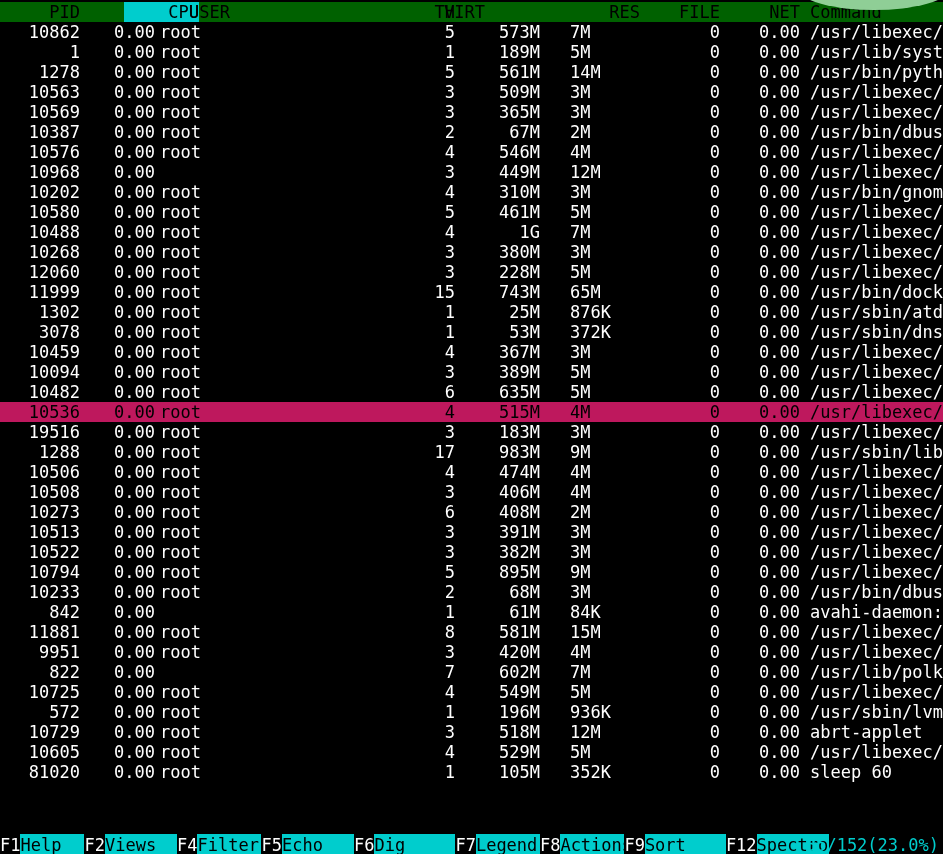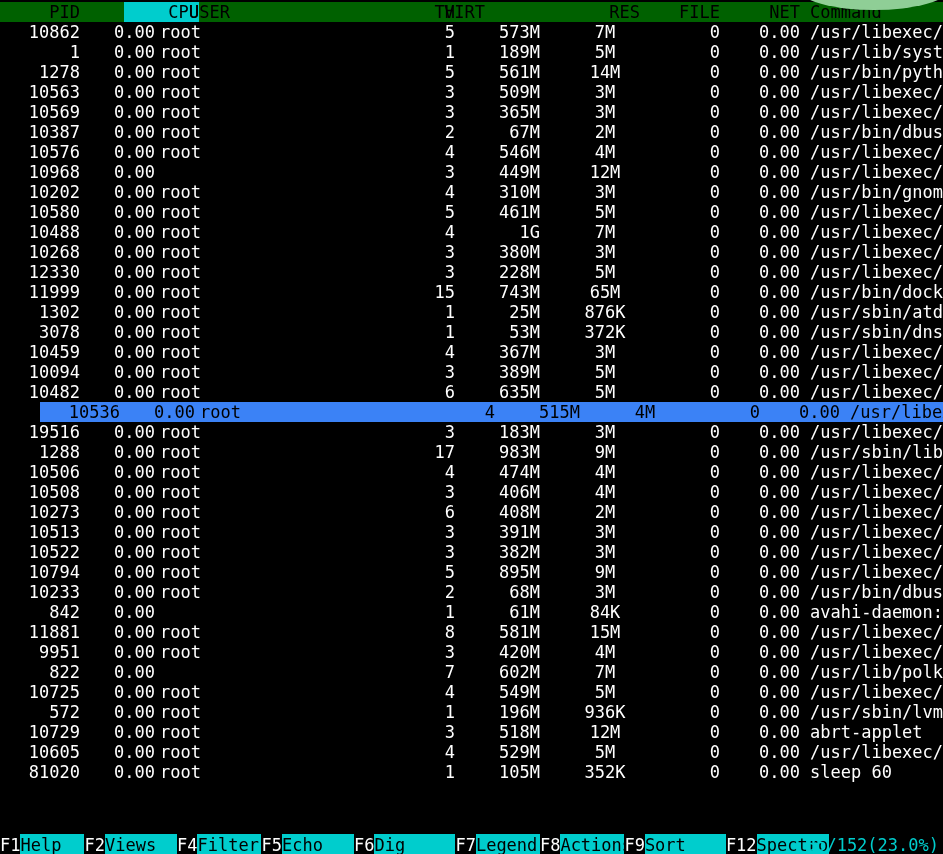--- a/index.html
+++ b/index.html
@@ -82,32 +82,31 @@
     white-space: pre;
   }
   .row .c {
     position: absolute;
     top: 0;
     height: 20px;
     line-height: 20px;
     overflow: hidden;
   }
   .row.sel {
-    background: #3b82f6;
-    color: #000000;
-    margin-left: 40px;
+    background: #be185d;
+    color: #000000;
   }
 
   
   .c-pid   { left: 0px;   width: 80px;  text-align: right; }
   .c-cpu   { left: 80px;  width: 75px;  text-align: right; }
   .c-user  { left: 160px; width: 70px;  text-align: left;  }
   .c-th    { left: 395px; width: 60px;  text-align: right; }
   .c-virt  { left: 470px; width: 70px;  text-align: right; }
-  .c-res   { left: 570px; width: 70px;  text-align: center; }
+  .c-res   { left: 570px; width: 70px;  text-align: left; }
   .c-file  { left: 660px; width: 60px;  text-align: right; }
   .c-net   { left: 740px; width: 60px;  text-align: right; }
   .c-cmd   { left: 810px; width: 133px; text-align: left; white-space: nowrap; }
 
   
   .h-pid   { left: 0px;   width: 80px;  text-align: right; border-radius: 9px; }
   .h-cpu   { left: 80px;  width: 75px;  text-align: right; margin-left: 44px; }
   .h-user  { left: 160px; width: 70px;  text-align: right;  }
   .h-th    { left: 395px; width: 60px;  text-align: right; }
   .h-virt  { left: 444px; width: 70px;  text-align: left; }
@@ -179,21 +178,21 @@
       <div class="row"><span class="c c-pid">1278</span><span class="c c-cpu">0.00</span><span class="c c-user">root</span><span class="c c-th">5</span><span class="c c-virt">561M</span><span class="c c-res">14M</span><span class="c c-file">0</span><span class="c c-net">0.00</span><span class="c c-cmd">/usr/bin/python2 -Es /usr/s</span></div>
       <div class="row"><span class="c c-pid">10563</span><span class="c c-cpu">0.00</span><span class="c c-user">root</span><span class="c c-th">3</span><span class="c c-virt">509M</span><span class="c c-res">3M</span><span class="c c-file">0</span><span class="c c-net">0.00</span><span class="c c-cmd">/usr/libexec/gsd-rfkill</span></div>
       <div class="row"><span class="c c-pid">10569</span><span class="c c-cpu">0.00</span><span class="c c-user">root</span><span class="c c-th">3</span><span class="c c-virt">365M</span><span class="c c-res">3M</span><span class="c c-file">0</span><span class="c c-net">0.00</span><span class="c c-cmd">/usr/libexec/gsd-screensave</span></div>
       <div class="row"><span class="c c-pid">10387</span><span class="c c-cpu">0.00</span><span class="c c-user">root</span><span class="c c-th">2</span><span class="c c-virt">67M</span><span class="c c-res">2M</span><span class="c c-file">0</span><span class="c c-net">0.00</span><span class="c c-cmd">/usr/bin/dbus-daemon --conf</span></div>
       <div class="row"><span class="c c-pid">10576</span><span class="c c-cpu">0.00</span><span class="c c-user">root</span><span class="c c-th">4</span><span class="c c-virt">546M</span><span class="c c-res">4M</span><span class="c c-file">0</span><span class="c c-net">0.00</span><span class="c c-cmd">/usr/libexec/gsd-sharing</span></div>
       <div class="row"><span class="c c-pid">10968</span><span class="c c-cpu">0.00</span><span class="c c-user"></span><span class="c c-th">3</span><span class="c c-virt">449M</span><span class="c c-res">12M</span><span class="c c-file">0</span><span class="c c-net">0.00</span><span class="c c-cmd">/usr/libexec/geoclue -t 5</span></div>
       <div class="row"><span class="c c-pid">10202</span><span class="c c-cpu">0.00</span><span class="c c-user">root</span><span class="c c-th">4</span><span class="c c-virt">310M</span><span class="c c-res">3M</span><span class="c c-file">0</span><span class="c c-net">0.00</span><span class="c c-cmd">/usr/bin/gnome-keyring-daem</span></div>
       <div class="row"><span class="c c-pid">10580</span><span class="c c-cpu">0.00</span><span class="c c-user">root</span><span class="c c-th">5</span><span class="c c-virt">461M</span><span class="c c-res">5M</span><span class="c c-file">0</span><span class="c c-net">0.00</span><span class="c c-cmd">/usr/libexec/gsd-smartcard</span></div>
       <div class="row"><span class="c c-pid">10488</span><span class="c c-cpu">0.00</span><span class="c c-user">root</span><span class="c c-th">4</span><span class="c c-virt">1G</span><span class="c c-res">7M</span><span class="c c-file">0</span><span class="c c-net">0.00</span><span class="c c-cmd">/usr/libexec/evolution-sour</span></div>
       <div class="row"><span class="c c-pid">10268</span><span class="c c-cpu">0.00</span><span class="c c-user">root</span><span class="c c-th">3</span><span class="c c-virt">380M</span><span class="c c-res">3M</span><span class="c c-file">0</span><span class="c c-net">0.00</span><span class="c c-cmd">/usr/libexec/gvfsd</span></div>
-      <div class="row"><span class="c c-pid">12330</span><span class="c c-cpu">0.00</span><span class="c c-user">root</span><span class="c c-th">3</span><span class="c c-virt">228M</span><span class="c c-res">5M</span><span class="c c-file">0</span><span class="c c-net">0.00</span><span class="c c-cmd">/usr/libexec/at-spi2-regist</span></div>
+      <div class="row"><span class="c c-pid">12060</span><span class="c c-cpu">0.00</span><span class="c c-user">root</span><span class="c c-th">3</span><span class="c c-virt">228M</span><span class="c c-res">5M</span><span class="c c-file">0</span><span class="c c-net">0.00</span><span class="c c-cmd">/usr/libexec/at-spi2-regist</span></div>
       <div class="row"><span class="c c-pid">11999</span><span class="c c-cpu">0.00</span><span class="c c-user">root</span><span class="c c-th">15</span><span class="c c-virt">743M</span><span class="c c-res">65M</span><span class="c c-file">0</span><span class="c c-net">0.00</span><span class="c c-cmd">/usr/bin/dockerd -H fd:// -</span></div>
       <div class="row"><span class="c c-pid">1302</span><span class="c c-cpu">0.00</span><span class="c c-user">root</span><span class="c c-th">1</span><span class="c c-virt">25M</span><span class="c c-res">876K</span><span class="c c-file">0</span><span class="c c-net">0.00</span><span class="c c-cmd">/usr/sbin/atd -f</span></div>
       <div class="row"><span class="c c-pid">3078</span><span class="c c-cpu">0.00</span><span class="c c-user">root</span><span class="c c-th">1</span><span class="c c-virt">53M</span><span class="c c-res">372K</span><span class="c c-file">0</span><span class="c c-net">0.00</span><span class="c c-cmd">/usr/sbin/dnsmasq --conf-fi</span></div>
       <div class="row"><span class="c c-pid">10459</span><span class="c c-cpu">0.00</span><span class="c c-user">root</span><span class="c c-th">4</span><span class="c c-virt">367M</span><span class="c c-res">3M</span><span class="c c-file">0</span><span class="c c-net">0.00</span><span class="c c-cmd">/usr/libexec/ibus-dconf</span></div>
       <div class="row"><span class="c c-pid">10094</span><span class="c c-cpu">0.00</span><span class="c c-user">root</span><span class="c c-th">3</span><span class="c c-virt">389M</span><span class="c c-res">5M</span><span class="c c-file">0</span><span class="c c-net">0.00</span><span class="c c-cmd">/usr/libexec/boltd</span></div>
       <div class="row"><span class="c c-pid">10482</span><span class="c c-cpu">0.00</span><span class="c c-user">root</span><span class="c c-th">6</span><span class="c c-virt">635M</span><span class="c c-res">5M</span><span class="c c-file">0</span><span class="c c-net">0.00</span><span class="c c-cmd">/usr/libexec/gnome-shell-ca</span></div>
       <div class="row sel"><span class="c c-pid">10536</span><span class="c c-cpu">0.00</span><span class="c c-user">root</span><span class="c c-th">4</span><span class="c c-virt">515M</span><span class="c c-res">4M</span><span class="c c-file">0</span><span class="c c-net">0.00</span><span class="c c-cmd">/usr/libexec/goa-identity-s</span></div>
       <div class="row"><span class="c c-pid">19516</span><span class="c c-cpu">0.00</span><span class="c c-user">root</span><span class="c c-th">3</span><span class="c c-virt">183M</span><span class="c c-res">3M</span><span class="c c-file">0</span><span class="c c-net">0.00</span><span class="c c-cmd">/usr/libexec/dconf-service</span></div>
       <div class="row"><span class="c c-pid">1288</span><span class="c c-cpu">0.00</span><span class="c c-user">root</span><span class="c c-th">17</span><span class="c c-virt">983M</span><span class="c c-res">9M</span><span class="c c-file">0</span><span class="c c-net">0.00</span><span class="c c-cmd">/usr/sbin/libvirtd</span></div>
       <div class="row"><span class="c c-pid">10506</span><span class="c c-cpu">0.00</span><span class="c c-user">root</span><span class="c c-th">4</span><span class="c c-virt">474M</span><span class="c c-res">4M</span><span class="c c-file">0</span><span class="c c-net">0.00</span><span class="c c-cmd">/usr/libexec/mission-contro</span></div>

